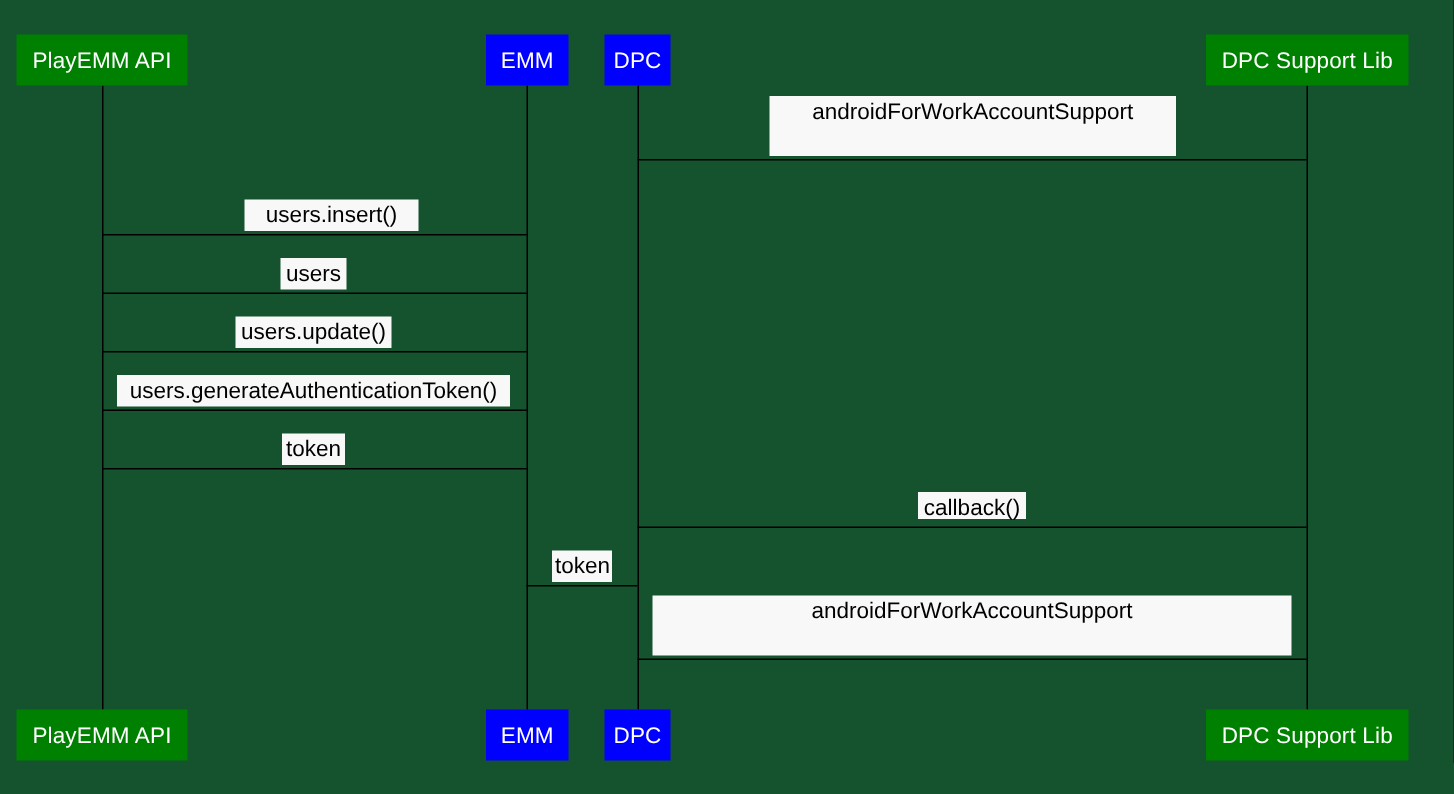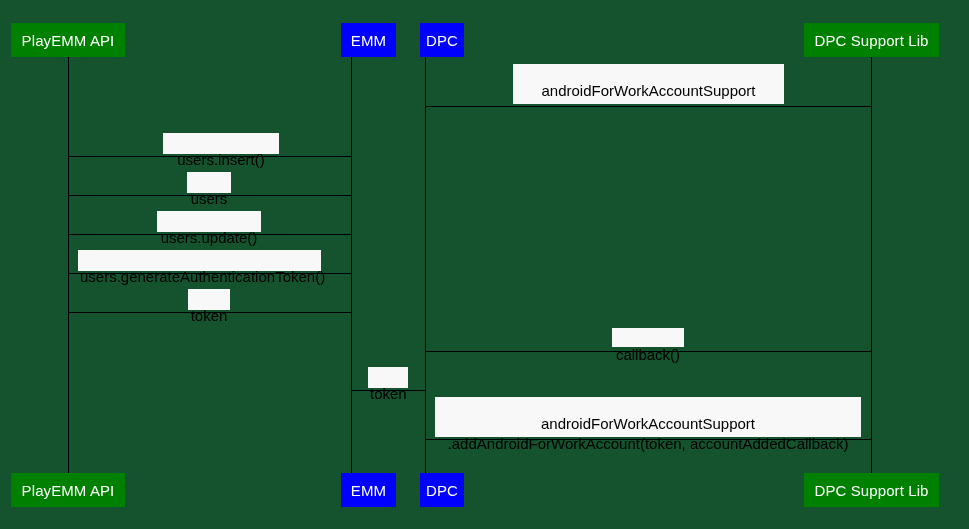--- a/index.html
+++ b/index.html
@@ -30,40 +30,40 @@
     align-items: center;
     justify-content: center;
     color: #ffffff;
     font-size: 15px;
     line-height: 1;
     letter-spacing: 0.1px;
     white-space: nowrap;
     height: 34px;
   }
   .participant-box.green { background: #008000; }
-  .participant-box.blue  { background: #0000ff; margin-left: 17px; }
+  .participant-box.blue  { background: #0000ff; }
 
   .lifeline {
     position: absolute;
     width: 1px;
     background: #000000;
     top: 57px;
     height: 416px;
   }
 
   .msg-label {
     position: absolute;
     box-sizing: border-box;
     background: #f8f8f8;
     color: #000000;
     font-size: 15px;
     line-height: 19px;
     text-align: center;
     white-space: pre;
-    padding: 17px 2px 2px 2px;
+    padding: 1px 2px 2px 2px;
   }
   .msg-label.two-line {
     line-height: 19.5px;
   }
   .msg-arrow {
     position: absolute;
     height: 1px;
     background: #000000;
   }
 </style>
@@ -105,18 +105,18 @@
     <div class="participant-box blue" style="left: 403px; top: 473px; width: 44px; background: rgb(0, 0, 255);">
       <span>DPC</span>
     </div>
     <div class="participant-box green" style="left: 804px; top: 473px; width: 135px; background: rgb(0, 128, 0);">
       <span>DPC Support Lib</span>
     </div>
     <div class="msg-label two-line" style="left: 513px; top: 64px; width: 271px; height: 40px;"><div>androidForWorkAccountSupport</div></div>
     <div class="msg-label" style="left: 163px; top: 133px; width: 116px; height: 21px;"><div>users.insert()</div></div>
     <div class="msg-label" style="left: 187px; top: 172px; width: 44px; height: 21px;"><div>users</div></div>
     <div class="msg-label" style="left: 157px; top: 211px; width: 104px; height: 21px;"><div>users.update()</div></div>
-    <div class="msg-label" style="left: 78px; top: 250px; width: 243px; height: 21px;"><div>users.generateAuthenticationToken()</div></div>
+    <div class="msg-label" style="left: 78px; top: 250px; width: 262px; height: 21px;"><div>users.generateAuthenticationToken()</div></div>
     <div class="msg-label" style="left: 188px; top: 289px; width: 42px; height: 21px;"><div>token</div></div>
     <div class="msg-label" style="left: 612px; top: 328px; width: 72px; height: 18px;"><div>callback()</div></div>
     <div class="msg-label" style="left: 368px; top: 367px; width: 40px; height: 21px;"><div>token</div></div>
-    <div class="msg-label two-line" style="left: 435px; top: 397px; width: 426px; height: 40px;"><div>androidForWorkAccountSupport</div><div>.addAndroidForWorkAccount(token, accountAddedCallback)</div></div>
+    <div class="msg-label two-line" style="left: 435px; top: 397px; width: 426px; height: 40px;"><div>androidForWorkAccountSupport</div></div>
   </div>
 
 </body></html>

